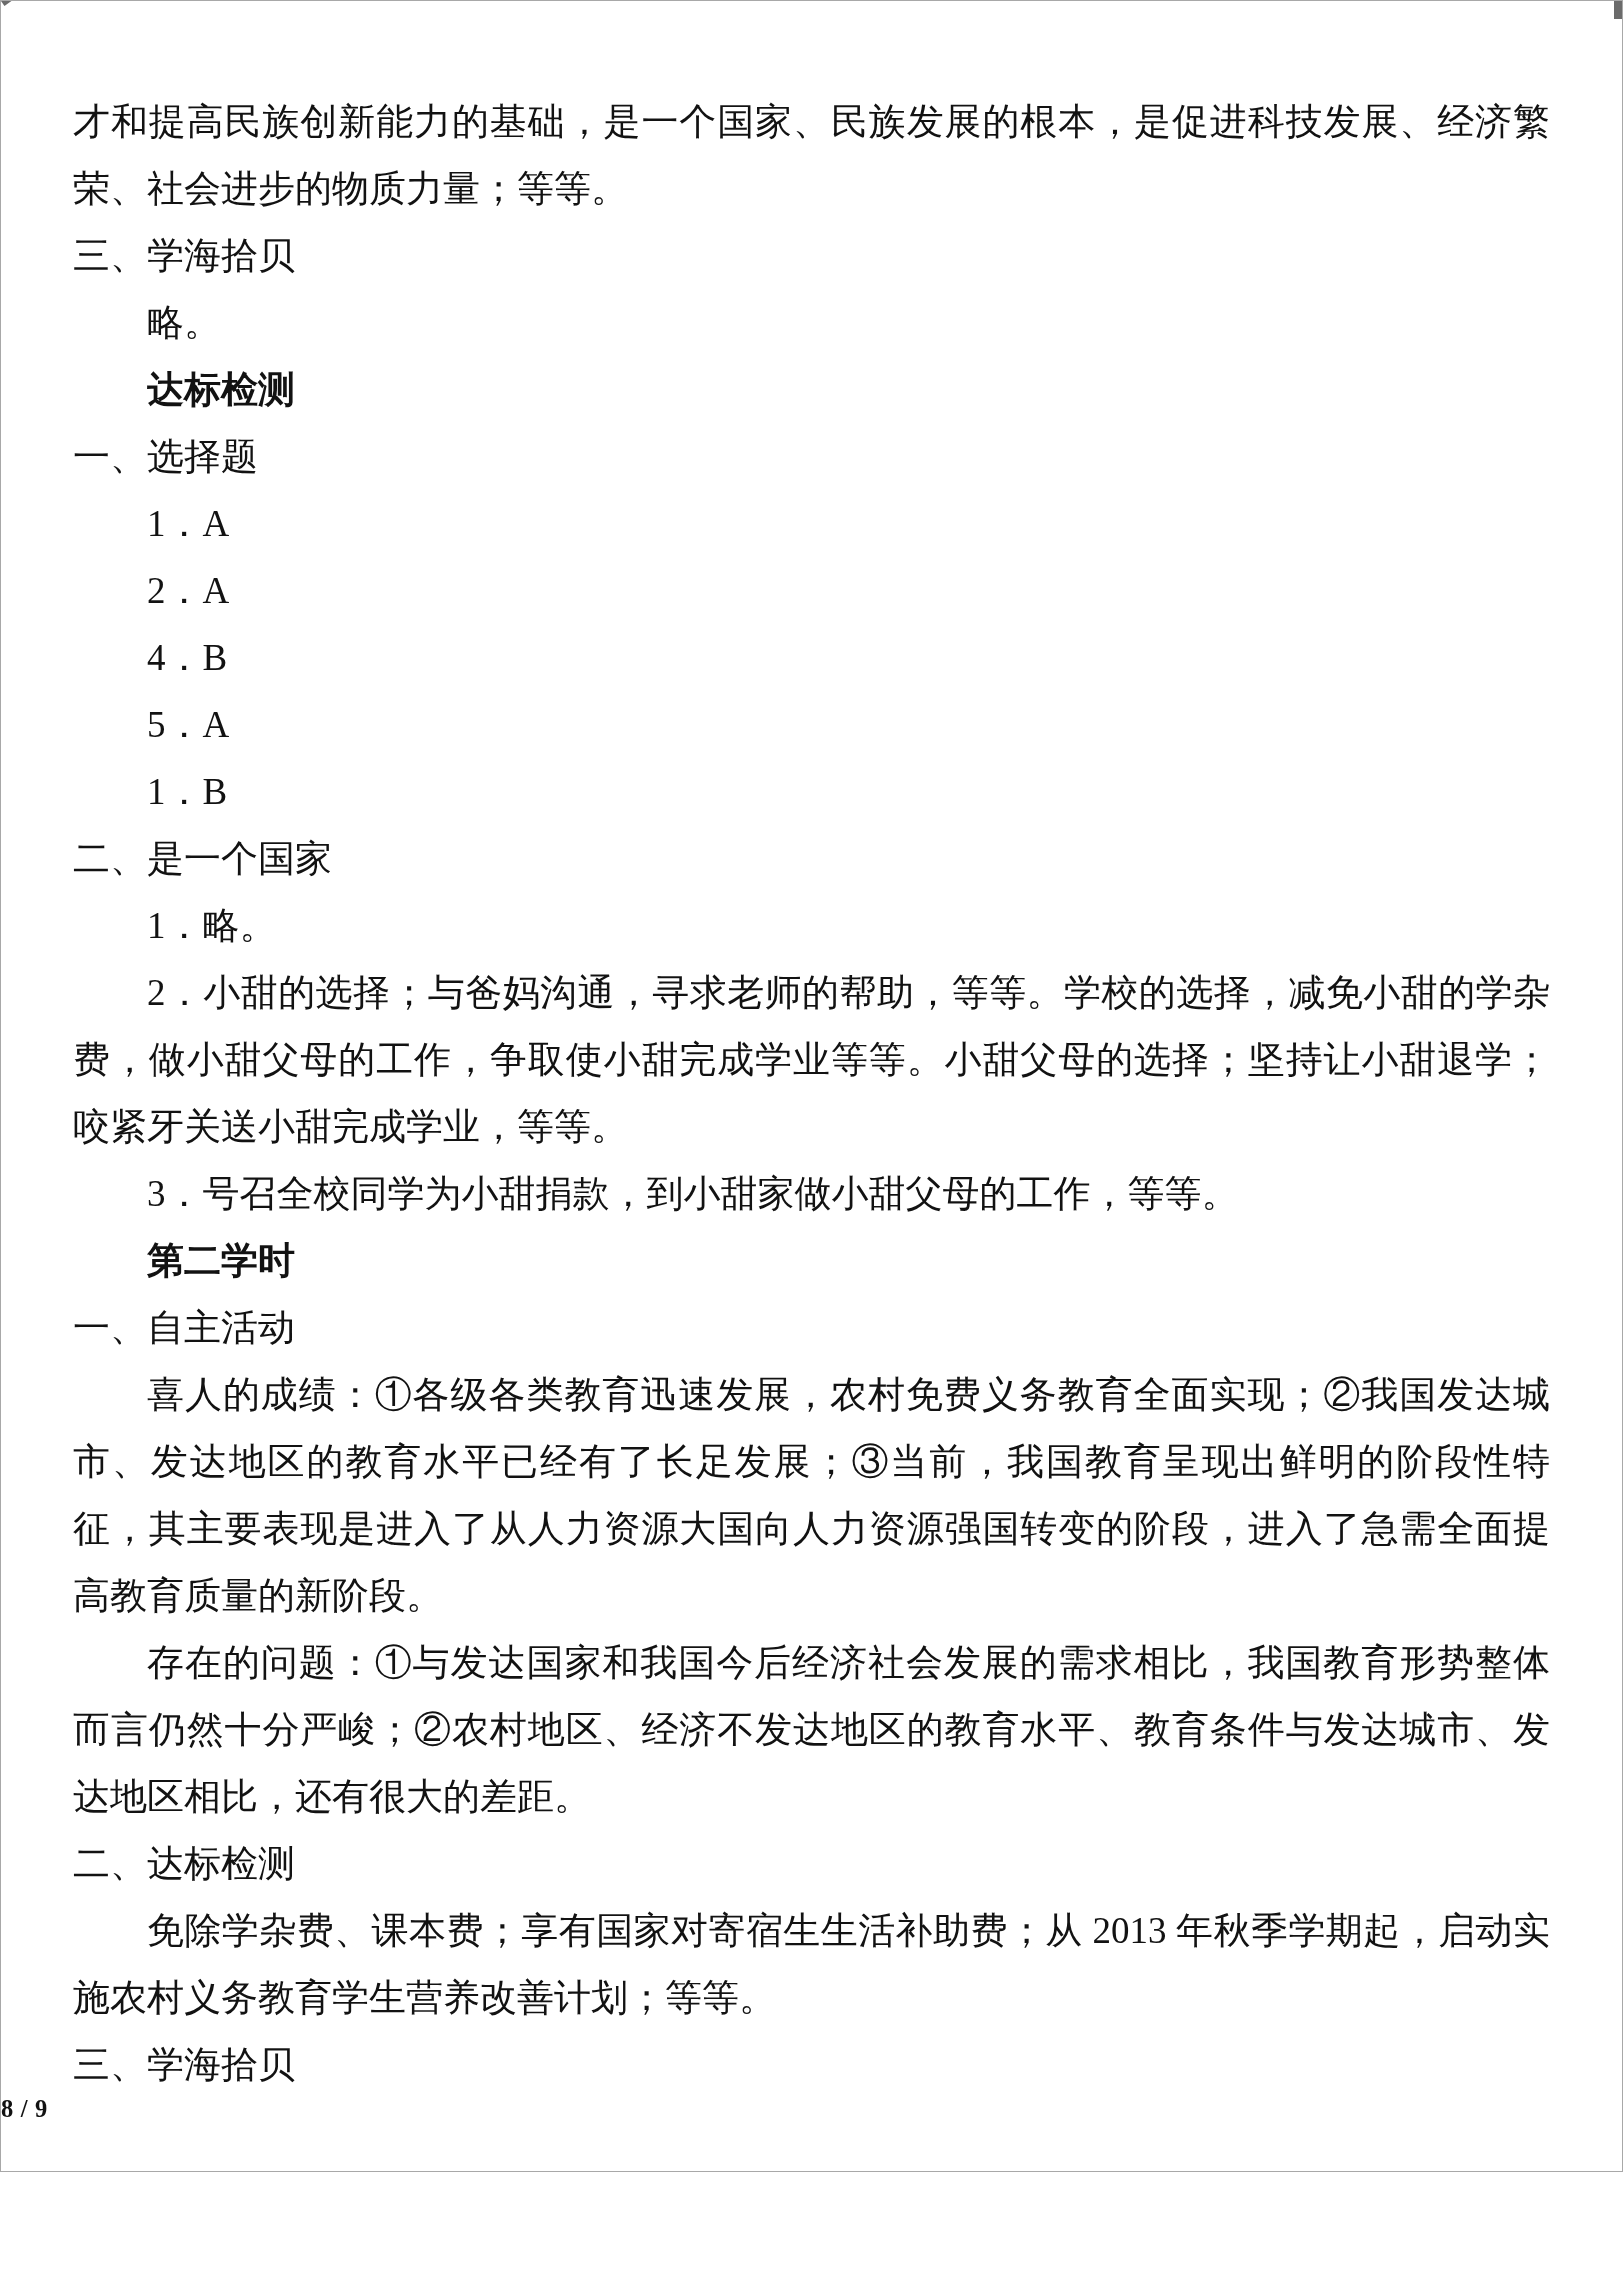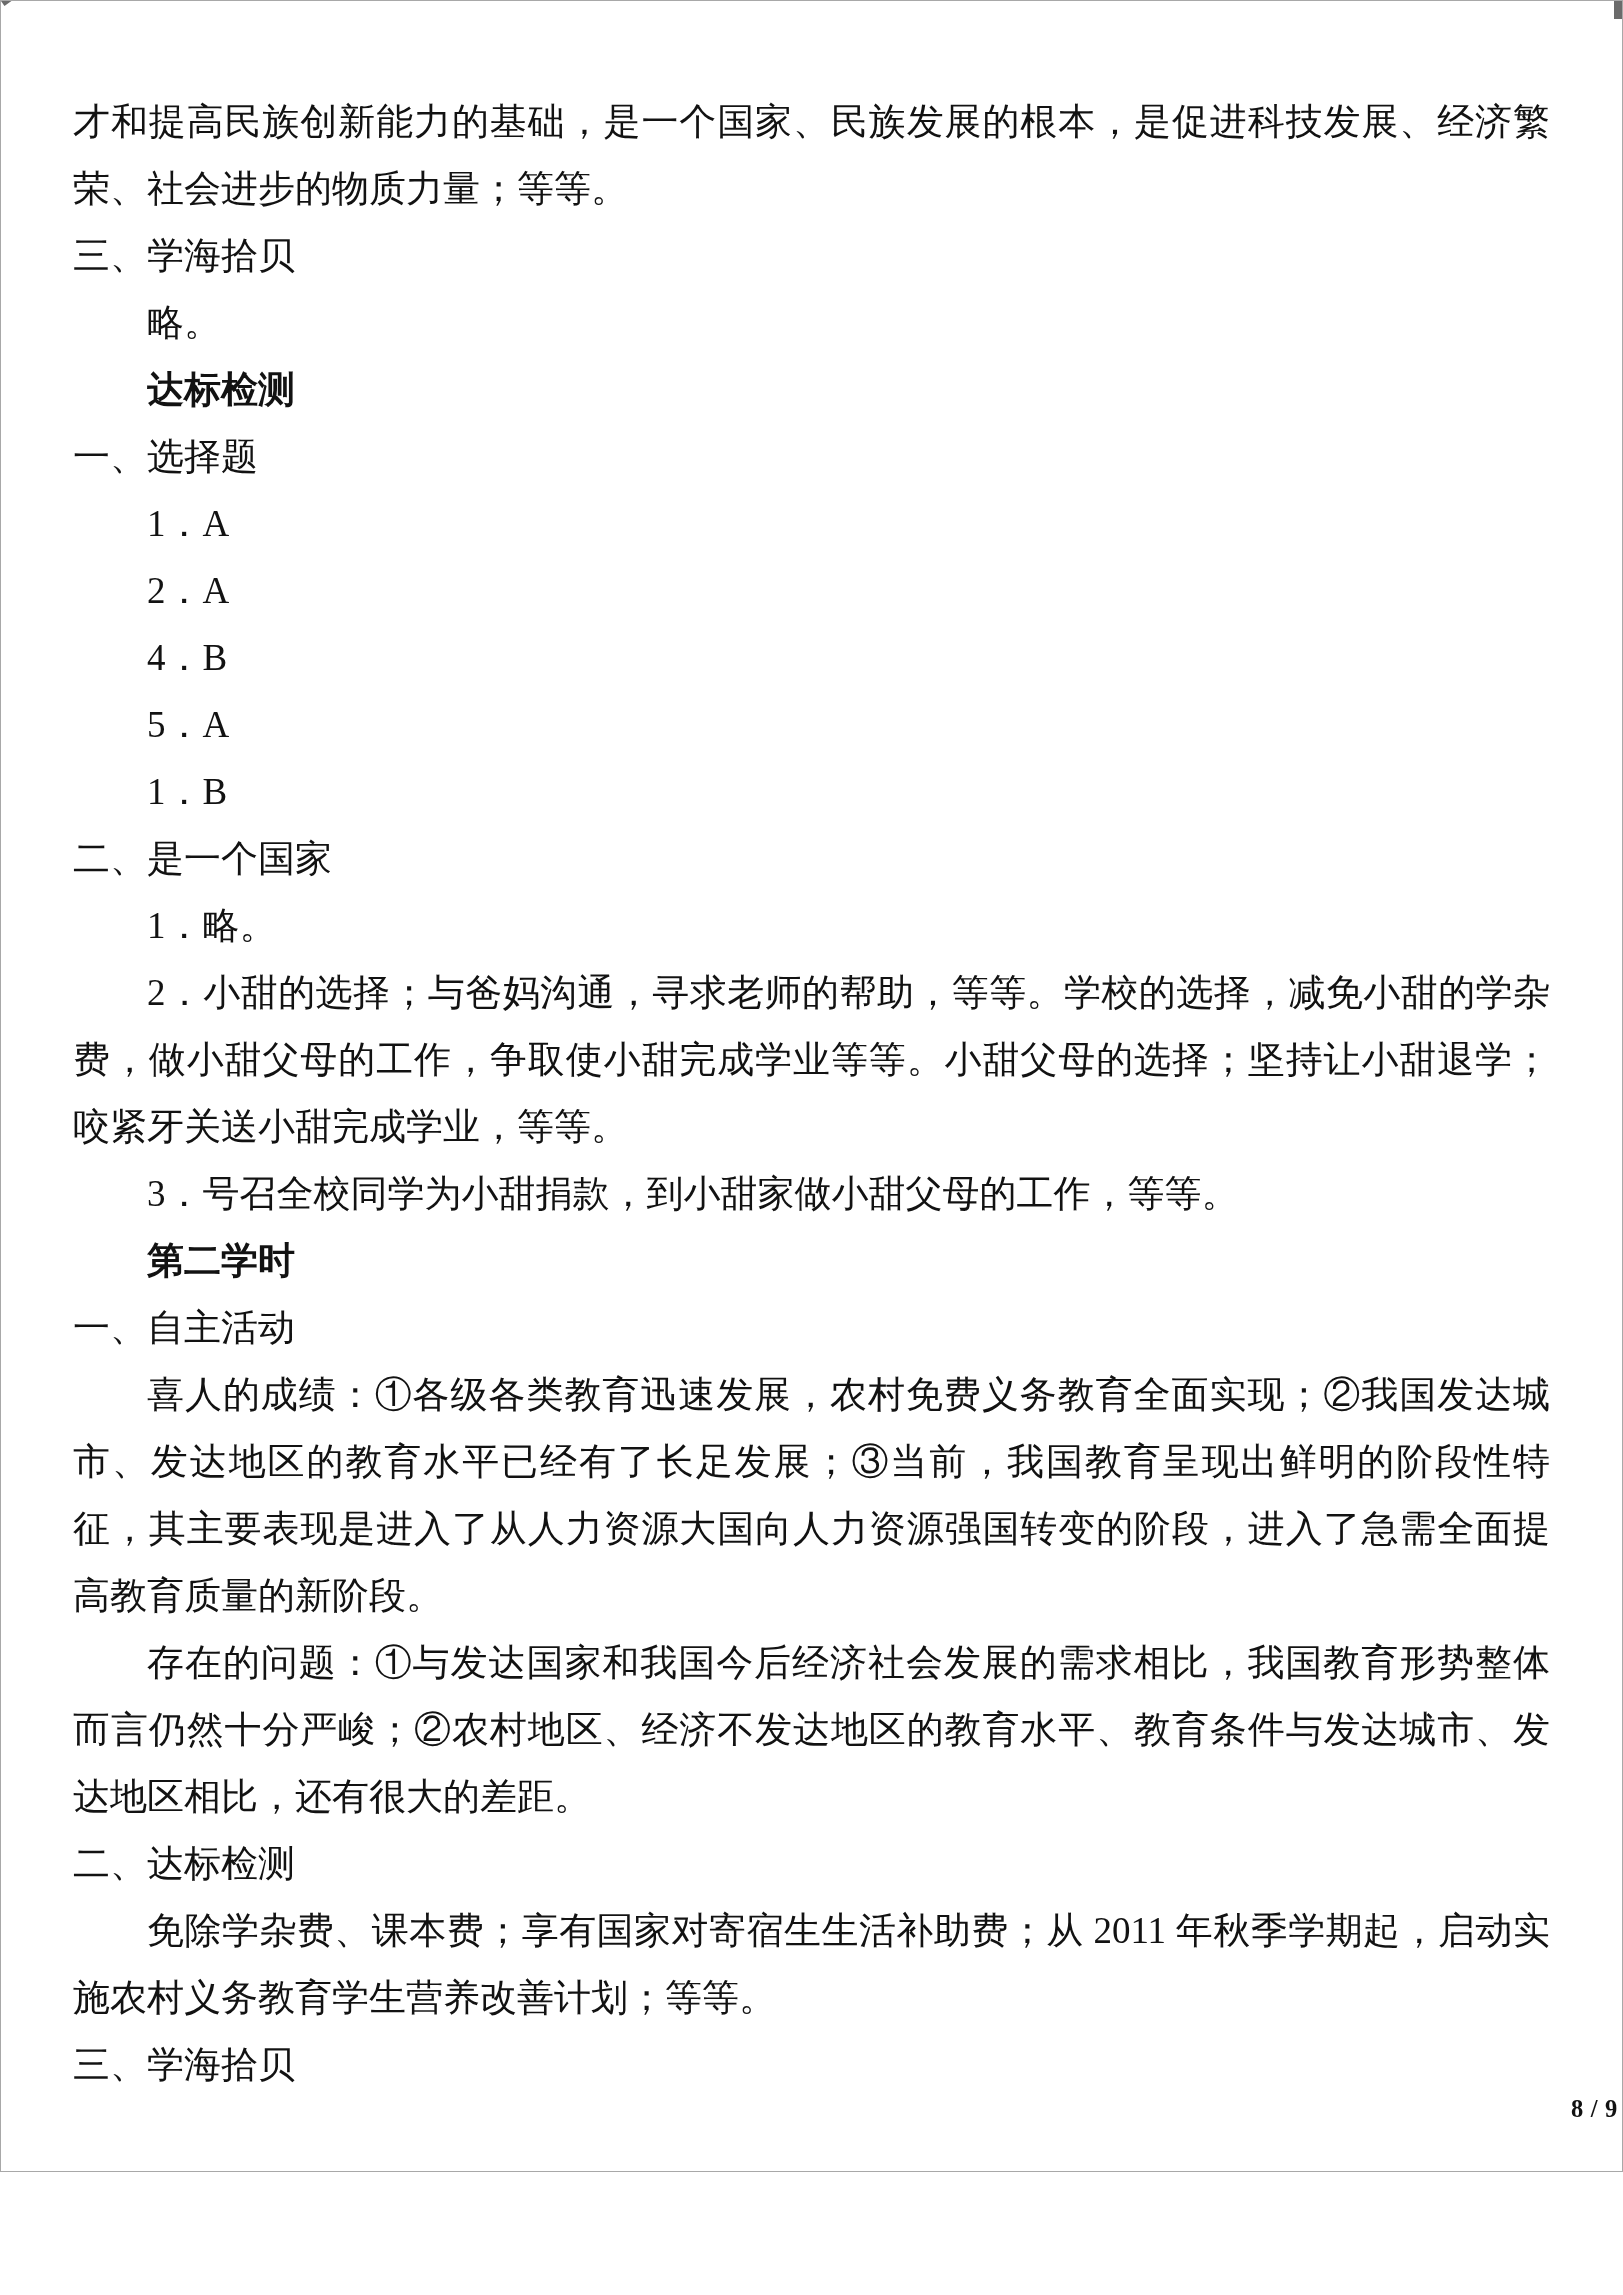--- a/index.html
+++ b/index.html
@@ -45,23 +45,23 @@
   }
   p.flush { text-indent: 0; }
   p.indent { text-indent: 2em; }
   p.heading-bold {
     text-indent: 2em;
     font-weight: 700;
   }
   .footer {
     position: absolute;
     left: 0;
-    right: 4px;
+    right: 12px;
     bottom: 48px;
-    text-align: right;
+    text-align: left;
     font-size: 24.5px;
     font-weight: 700;
     letter-spacing: 0.7px;
   }
 </style>
 </head>
 <body>
 
 <div class="page">
   <span class="scan-mark tl"></span>
@@ -80,21 +80,21 @@
       <p class="indent">1．B</p>
       <p class="flush">二、是一个国家</p>
       <p class="indent">1．略。</p>
       <p class="indent">2．小甜的选择；与爸妈沟通，寻求老师的帮助，等等。学校的选择，减免小甜的学杂费，做小甜父母的工作，争取使小甜完成学业等等。小甜父母的选择；坚持让小甜退学；咬紧牙关送小甜完成学业，等等。</p>
       <p class="indent">3．号召全校同学为小甜捐款，到小甜家做小甜父母的工作，等等。</p>
       <p class="heading-bold">第二学时</p>
       <p class="flush">一、自主活动</p>
       <p class="indent">喜人的成绩：①各级各类教育迅速发展，农村免费义务教育全面实现；②我国发达城市、发达地区的教育水平已经有了长足发展；③当前，我国教育呈现出鲜明的阶段性特征，其主要表现是进入了从人力资源大国向人力资源强国转变的阶段，进入了急需全面提高教育质量的新阶段。</p>
       <p class="indent">存在的问题：①与发达国家和我国今后经济社会发展的需求相比，我国教育形势整体而言仍然十分严峻；②农村地区、经济不发达地区的教育水平、教育条件与发达城市、发达地区相比，还有很大的差距。</p>
       <p class="flush">二、达标检测</p>
-      <p class="indent">免除学杂费、课本费；享有国家对寄宿生生活补助费；从 2011 年秋季学期起，启动实施农村义务教育学生营养改善计划；等等。</p>
+      <p class="indent">免除学杂费、课本费；享有国家对寄宿生生活补助费；从 2013 年秋季学期起，启动实施农村义务教育学生营养改善计划；等等。</p>
       <p class="flush">三、学海拾贝</p>
     </main>
 
   <div class="footer">
     <span>8 / 9</span>
   </div>
 </div>
 
 
 </body></html>

